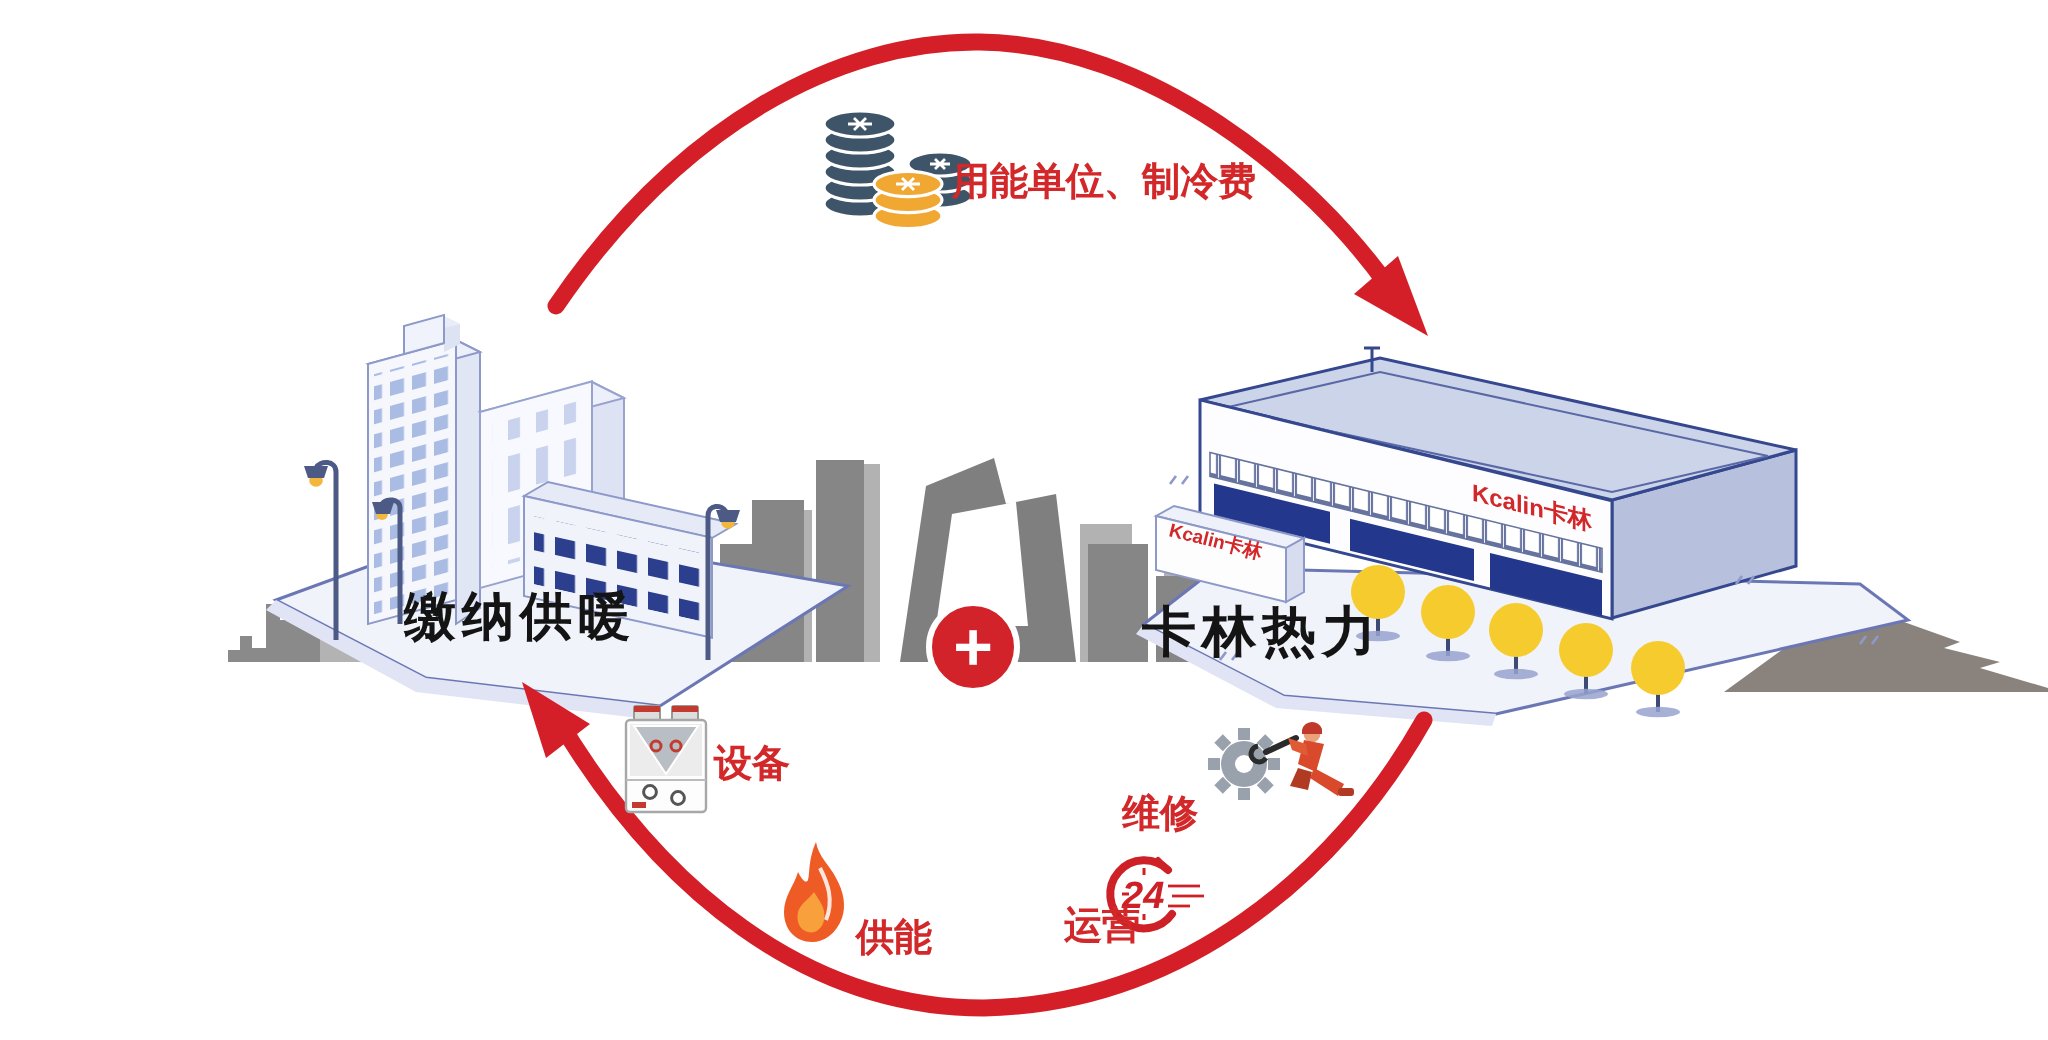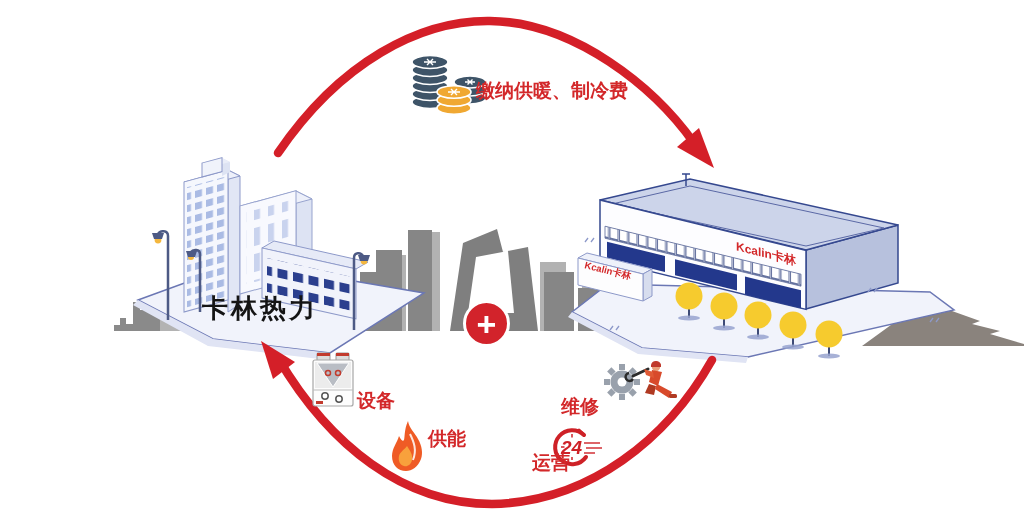--- a/index.html
+++ b/index.html
@@ -266,28 +266,29 @@
         <line x1="24" y1="36" x2="24" y2="39"></line>
     </g>
     <g stroke="#ce2127" stroke-width="1.4">
       <line x1="36" y1="22" x2="52" y2="22"></line>
         <line x1="38" y1="27" x2="54" y2="27"></line>
         <line x1="36" y1="32" x2="47" y2="32"></line>
     </g>
     <text x="13" y="33" font-size="19" font-weight="bold" font-style="italic" fill="#ce2127">24</text>
   </svg>
 
-  <div class="lbl lbl-red" style="left:476px;top:78px;">缴纳供暖、制冷费</div>
-
-  <div class="lbl lbl-black" style="left:202px;top:291px;font-size:26px;">卡林热力</div>
-
-
-  <div class="lbl lbl-red" style="left:357px;top:388px;">设备</div>
-
-  <div class="lbl lbl-red" style="left:428px;top:426px;">供能</div>
+  <div class="lbl lbl-red" style="left:476px;top:78px;">用能单位、制冷费</div>
+
+  <div class="lbl lbl-black" style="left:202px;top:291px;font-size:26px;">缴纳供暖</div>
+
+  <div class="lbl lbl-black" style="left:571px;top:298px;font-size:27px;">卡林热力</div>
+
+  <div class="lbl lbl-red" style="left:357px;top:369px;">设备</div>
+
+  <div class="lbl lbl-red" style="left:428px;top:456px;">供能</div>
 
   <div class="lbl lbl-red" style="left:561px;top:394px;">维修</div>
 
   <div class="lbl lbl-red" style="left:532px;top:450px;">运营</div>
 
   <div class="plus-badge">+</div>
 
 </div>
 
 </body></html>

